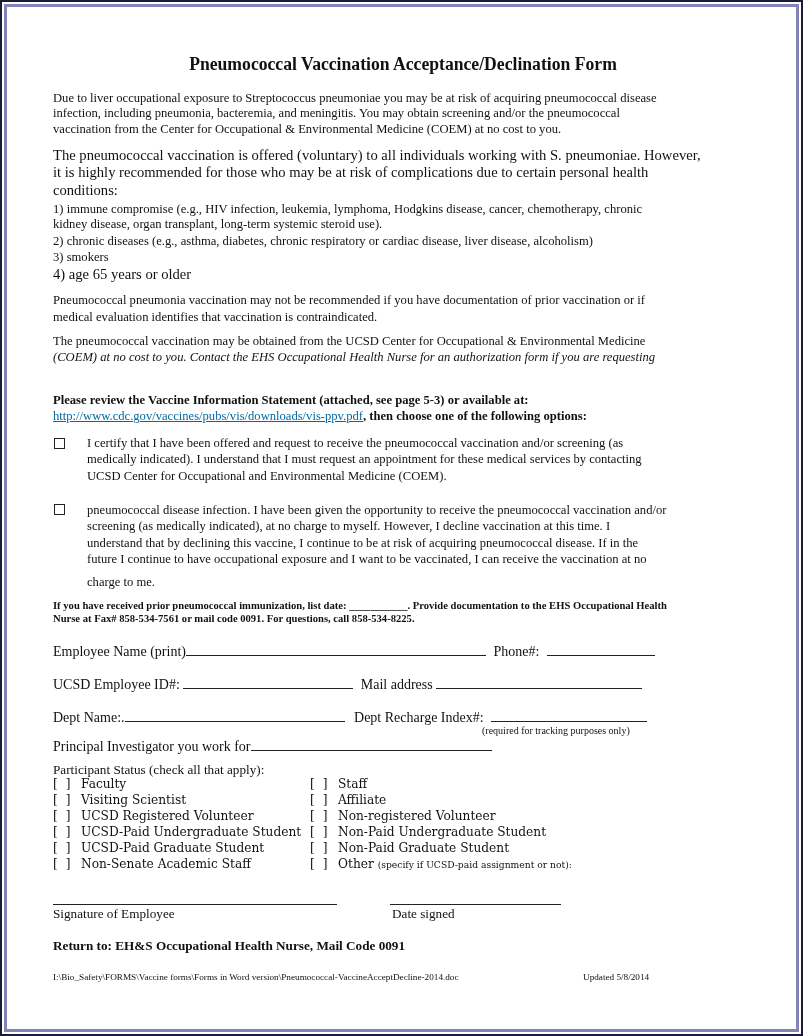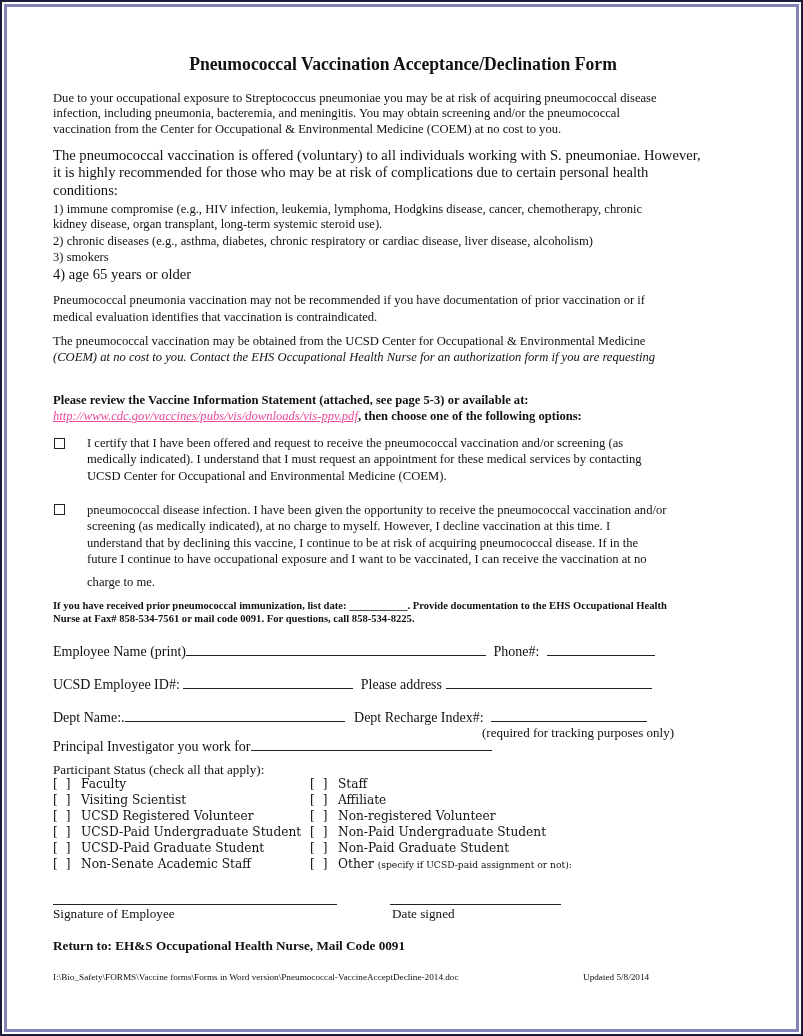--- a/index.html
+++ b/index.html
@@ -25,33 +25,33 @@
   .abs { position: absolute; white-space: nowrap; }
   .title {
     position: absolute; left: 0; width: 700px; top: 54px;
     text-align: center; font-weight: bold; font-size: 18px;
     transform: scaleX(0.98);
   }
   .p13 { font-size: 12.6px; line-height: 15.4px; }
   .p15 { font-size: 14.6px; line-height: 17.4px; }
   .para { position: absolute; left: 0; width: 710px; }
   .bold { font-weight: bold; }
-  a.link { color: #ec4899; text-decoration: underline; font-style: italic; }
+  a.link { color: #0369a1; text-decoration: underline; }
   .checkbox {
     position: absolute; width: 11px; height: 11px;
     border: 1.2px solid #222; background: #fff; box-sizing: border-box;
   }
   .opt-text { position: absolute; left: 34px; width: 670px; }
   .small-bold { font-size: 10.6px; line-height: 13.2px; font-weight: bold; }
   .field-row { position: absolute; left: 0; font-size: 14px; white-space: nowrap; }
   .uline {
     display: inline-block; border-bottom: 1px solid #222; height: 12px;
     vertical-align: baseline;
   }
-  .req { position: absolute; font-size: 13px; white-space: nowrap; }
+  .req { position: absolute; font-size: 10px; white-space: nowrap; }
   .status-grid { position: absolute; left: 0; top: 762px; font-family: "DejaVu Serif", "Liberation Serif", serif; font-size: 12.2px; }
   .status-head { position: absolute; left: 0; top: 0; white-space: nowrap; font-family: "Liberation Serif", serif; font-size: 13.2px; }
   .status-item { position: absolute; white-space: nowrap; height: 16px; }
   .status-item .br { position: absolute; left: 0; top: 0; letter-spacing: 2px; }
   .status-item .lbl { position: absolute; left: 28px; top: 0; }
   .status-item .lbl small { font-size: 9.2px; }
   .sigline { position: absolute; border-top: 1px solid #222; height: 0; }
   .foot { position: absolute; font-size: 9.2px; white-space: nowrap; }
 </style>
 </head>
@@ -59,21 +59,21 @@
 
 <div class="frame">
   <div class="frame-inner"></div>
 </div>
 
 <div class="page">
 
   <div class="title">Pneumococcal Vaccination Acceptance/Declination Form</div>
 
   <div class="para p13" style="top:91px;">
-    <div>Due to your occupational exposure to Streptococcus pneumoniae you may be at risk of acquiring pneumococcal disease</div>
+    <div>Due to liver occupational exposure to Streptococcus pneumoniae you may be at risk of acquiring pneumococcal disease</div>
     <div>infection, including pneumonia, bacteremia, and meningitis.  You may obtain screening and/or the pneumococcal</div>
     <div>vaccination from the Center for Occupational &amp; Environmental Medicine (COEM) at no cost to you.</div>
   </div>
 
   <div class="para p15" style="top:147px;">
     <div>The pneumococcal vaccination is offered (voluntary) to all individuals working with S. pneumoniae.  However,</div>
     <div>it is highly recommended for those who may be at risk of complications due to certain personal health</div>
     <div>conditions:</div>
   </div>
 
@@ -129,21 +129,21 @@
 
   <div class="field-row" style="top:643px;">
     <span>Employee Name (print)</span><span class="uline" style="width:300px;"></span>
     <span style="margin-left:4px;">Phone#:</span>
     <span class="uline" style="width:108px; margin-left:4px;"></span>
   </div>
 
   <div class="field-row" style="top:676px;">
     <span>UCSD Employee ID#:</span>
     <span class="uline" style="width:170px;"></span>
-    <span style="margin-left:4px;">Please address</span>
+    <span style="margin-left:4px;">Mail address</span>
     <span class="uline" style="width:206px;"></span>
   </div>
 
   <div class="field-row" style="top:709px;">
     <span>Dept Name:.</span><span class="uline" style="width:220px;"></span>
     <span style="margin-left:6px;">Dept Recharge Index#:</span>
     <span class="uline" style="width:156px; margin-left:4px;"></span>
   </div>
   <div class="req" style="left:429px; top:725px;">(required for tracking purposes only)</div>
 

